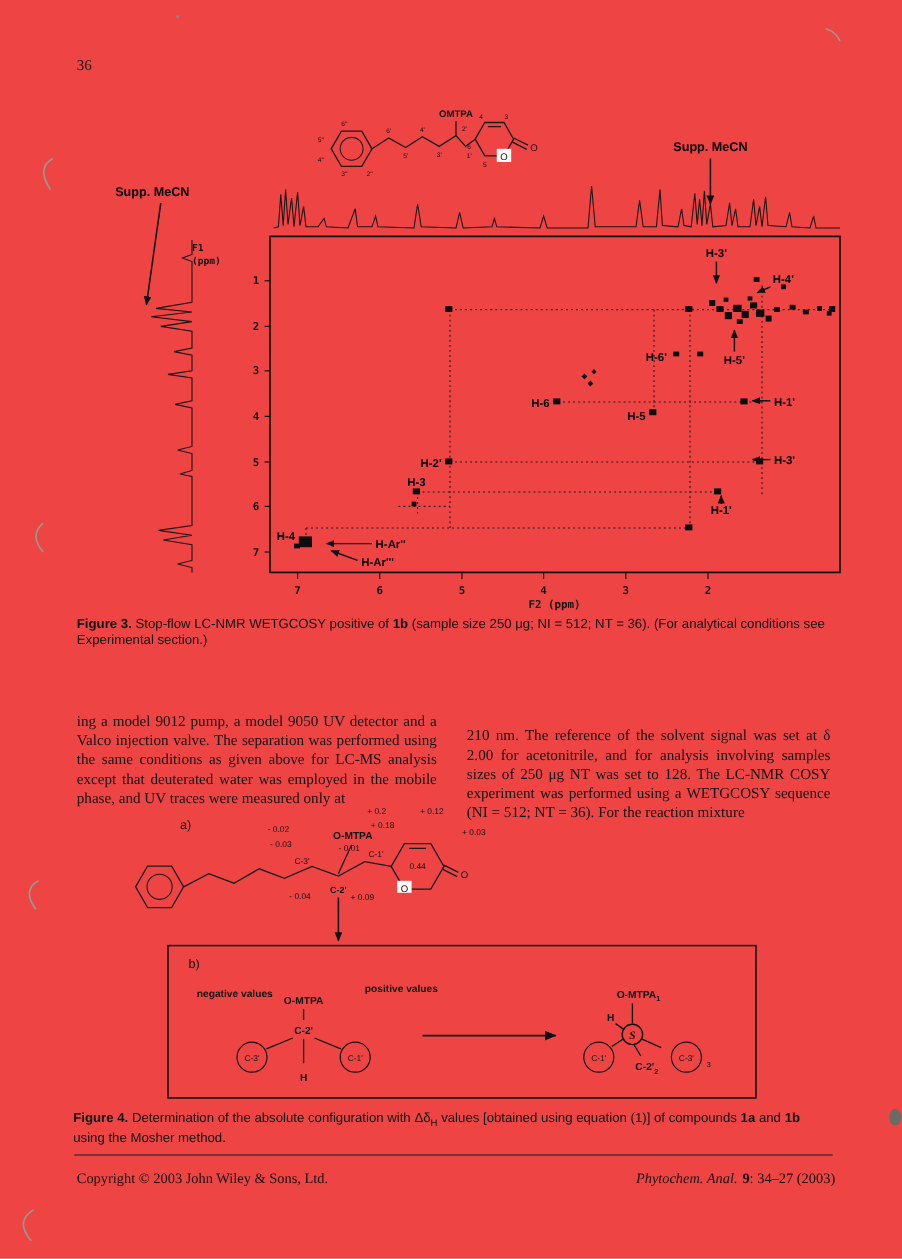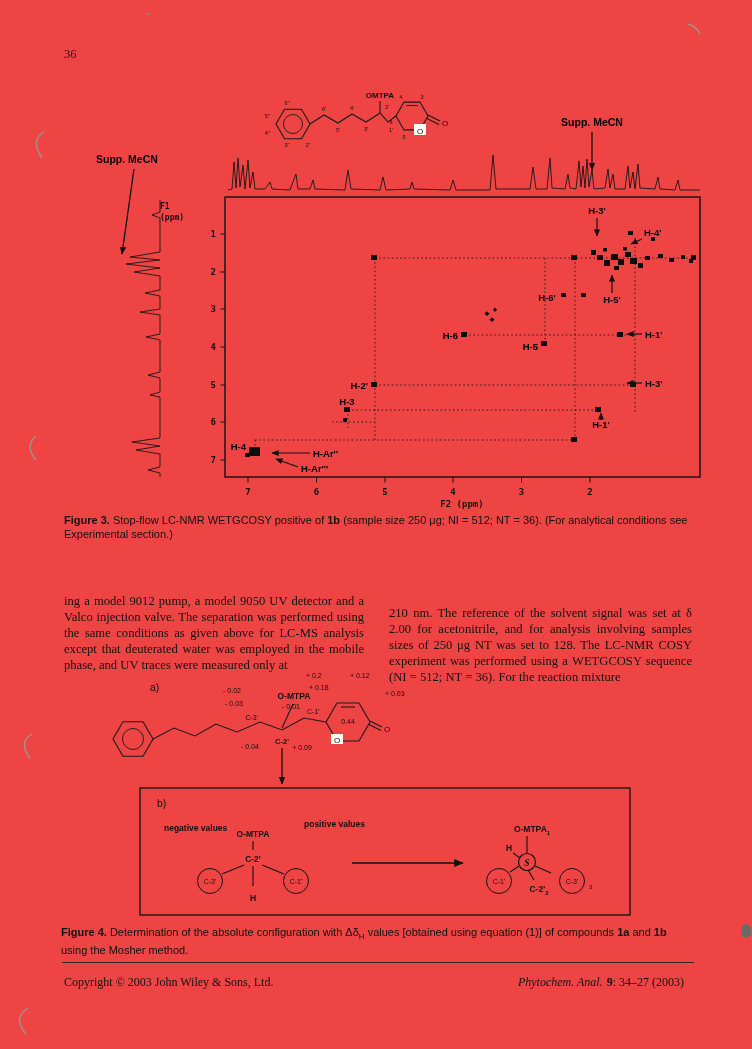--- a/index.html
+++ b/index.html
@@ -306,21 +306,21 @@
       <text x="529" y="227" class="t-sub">3</text>
       <text x="479" y="230" text-anchor="middle" class="t-bold8"><tspan>C-2'</tspan><tspan dy="3" class="t-sub">2</tspan></text>
     </g>
   </svg>
 
   <div class="caption" style="left:61px; top:926px; width:634px;">
     <b>Figure 4.</b><span> Determination of the absolute configuration with Δδ</span><sub>H</sub><span> values [obtained using equation (1)] of compounds </span><b>1a</b><span> and </span><b>1b</b><span> using the Mosher method.</span>
   </div>
 
   <div class="rule" style="left:62px; top:962px; width:632px;"></div>
-  <div class="footer" style="left:64px; right:68px; top:975px;">
+  <div class="footer" style="left:64px; right:56px; top:975px;">
     <span>Copyright © 2003 John Wiley &amp; Sons, Ltd.</span>
     <span><i>Phytochem. Anal.</i><span class="vol">9</span><span>: 34–27 (2003)</span></span>
   </div>
 
   <svg class="abs artifacts" style="left:0;top:0;width:752px;height:1049px" viewBox="0 0 752 1049">
     <g fill="none" stroke="#9a978f" stroke-width="1.4">
       <path d="M44,132 q-14,8 -2,26"></path>
       <path d="M36,436 q-12,10 0,24"></path>
       <path d="M32,734 q-14,8 -2,24"></path>
       <path d="M28,1008 q-16,10 -2,26"></path>

